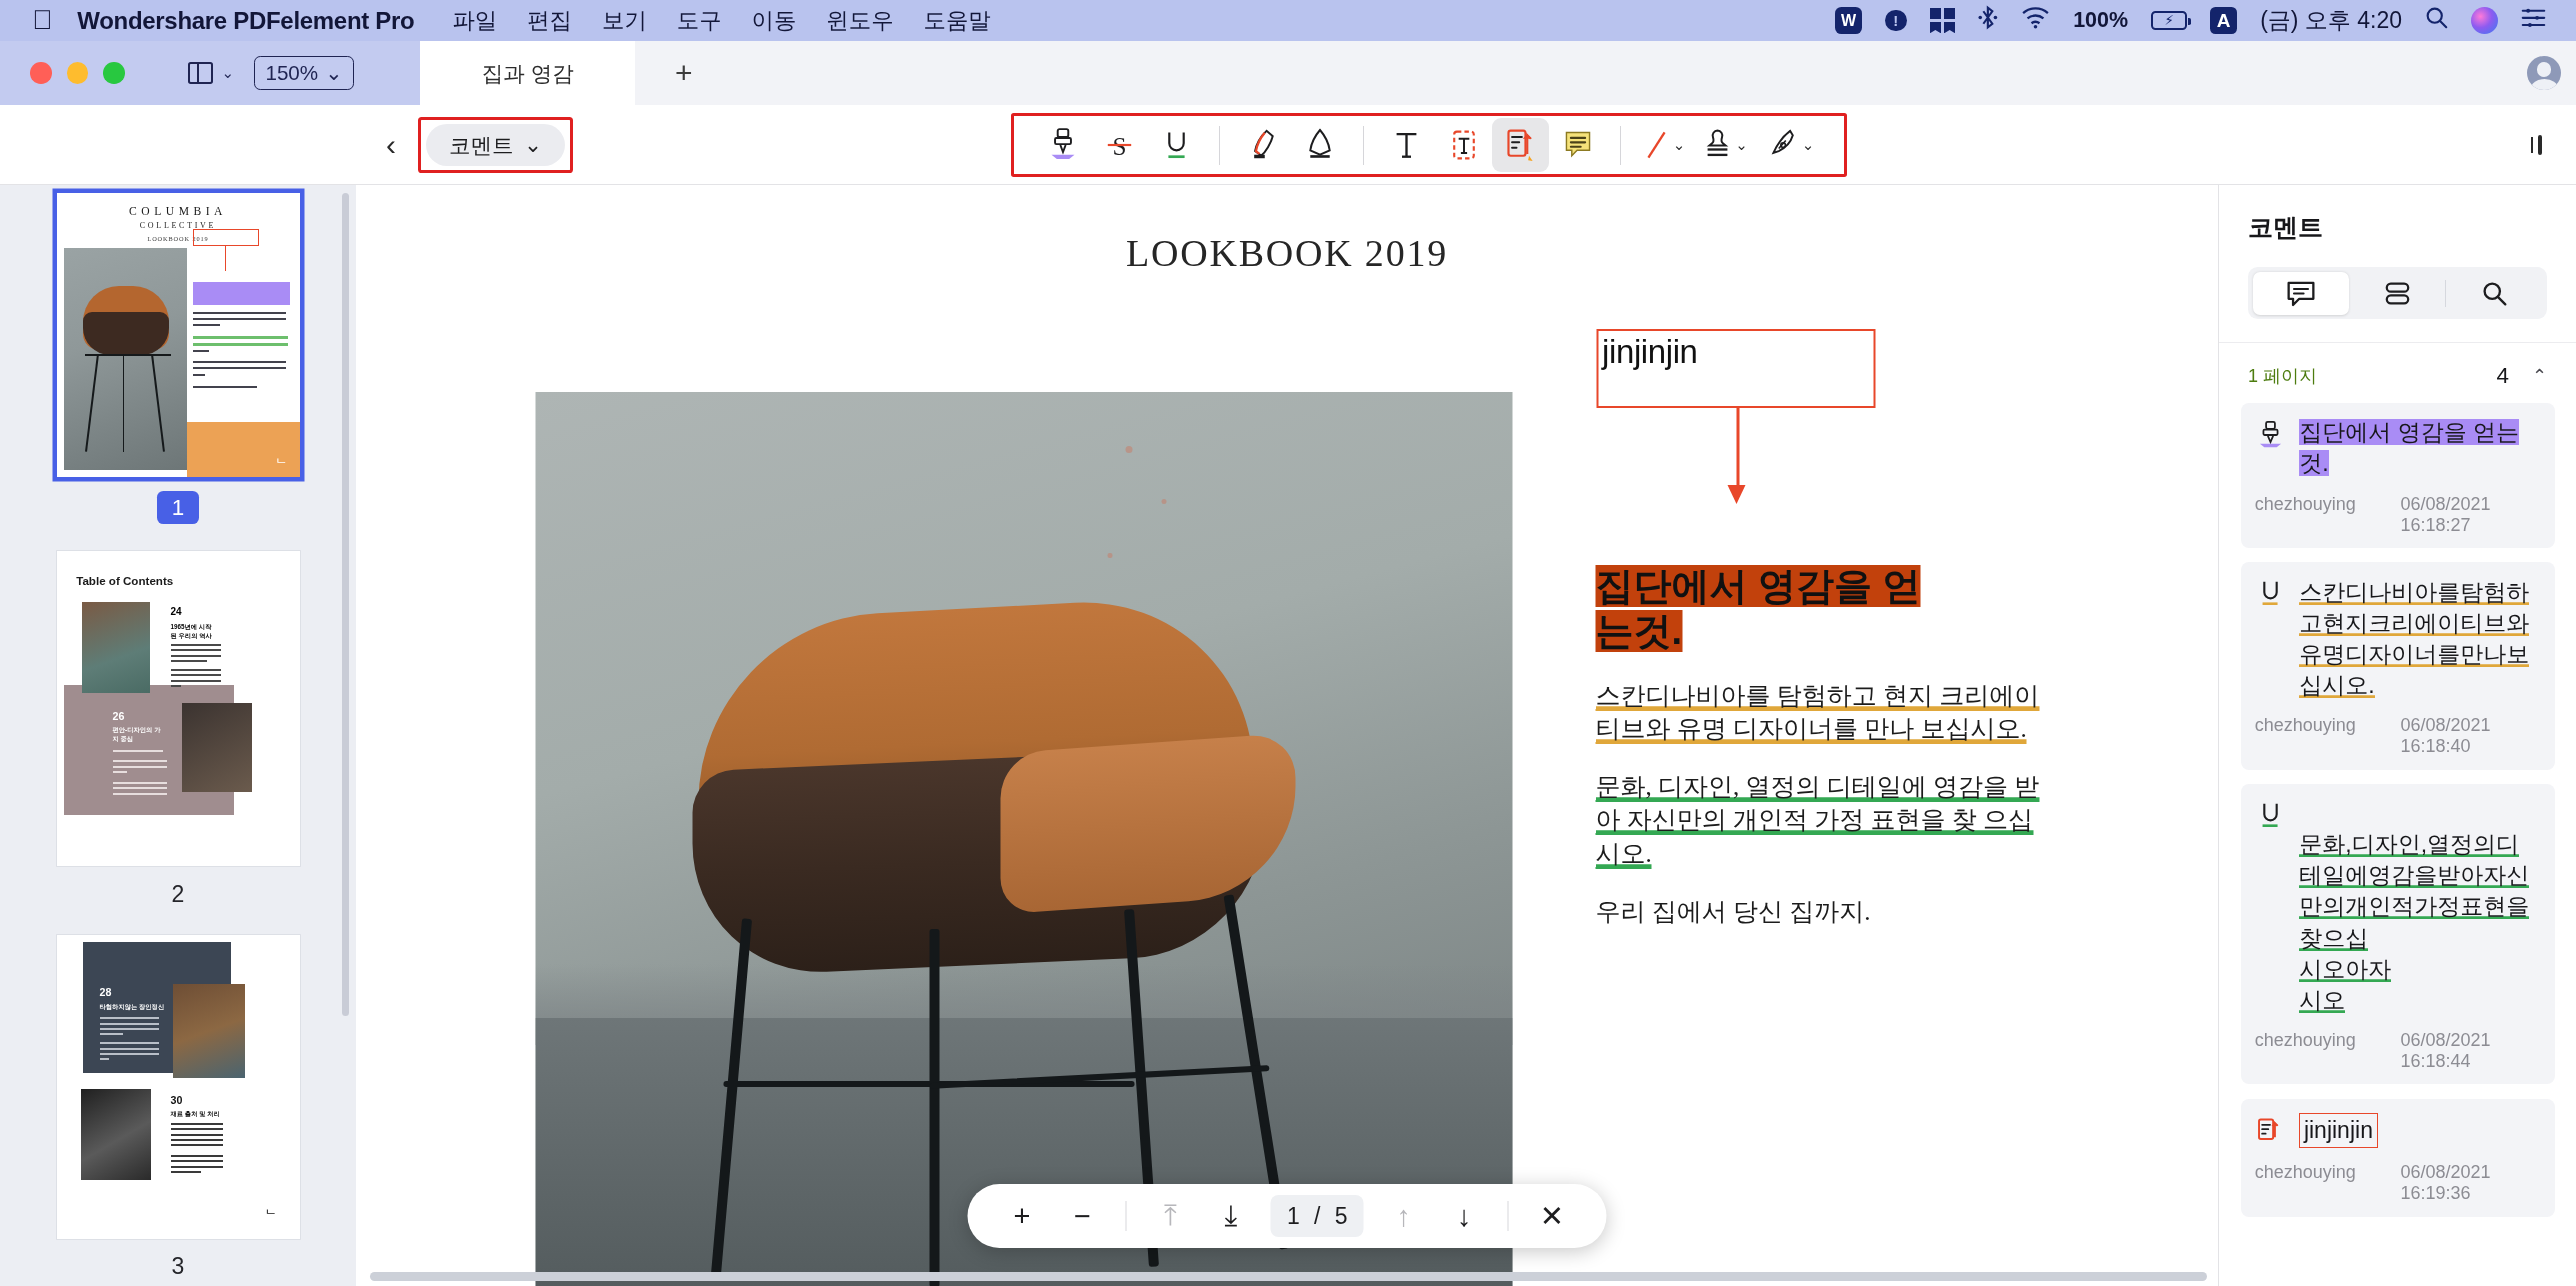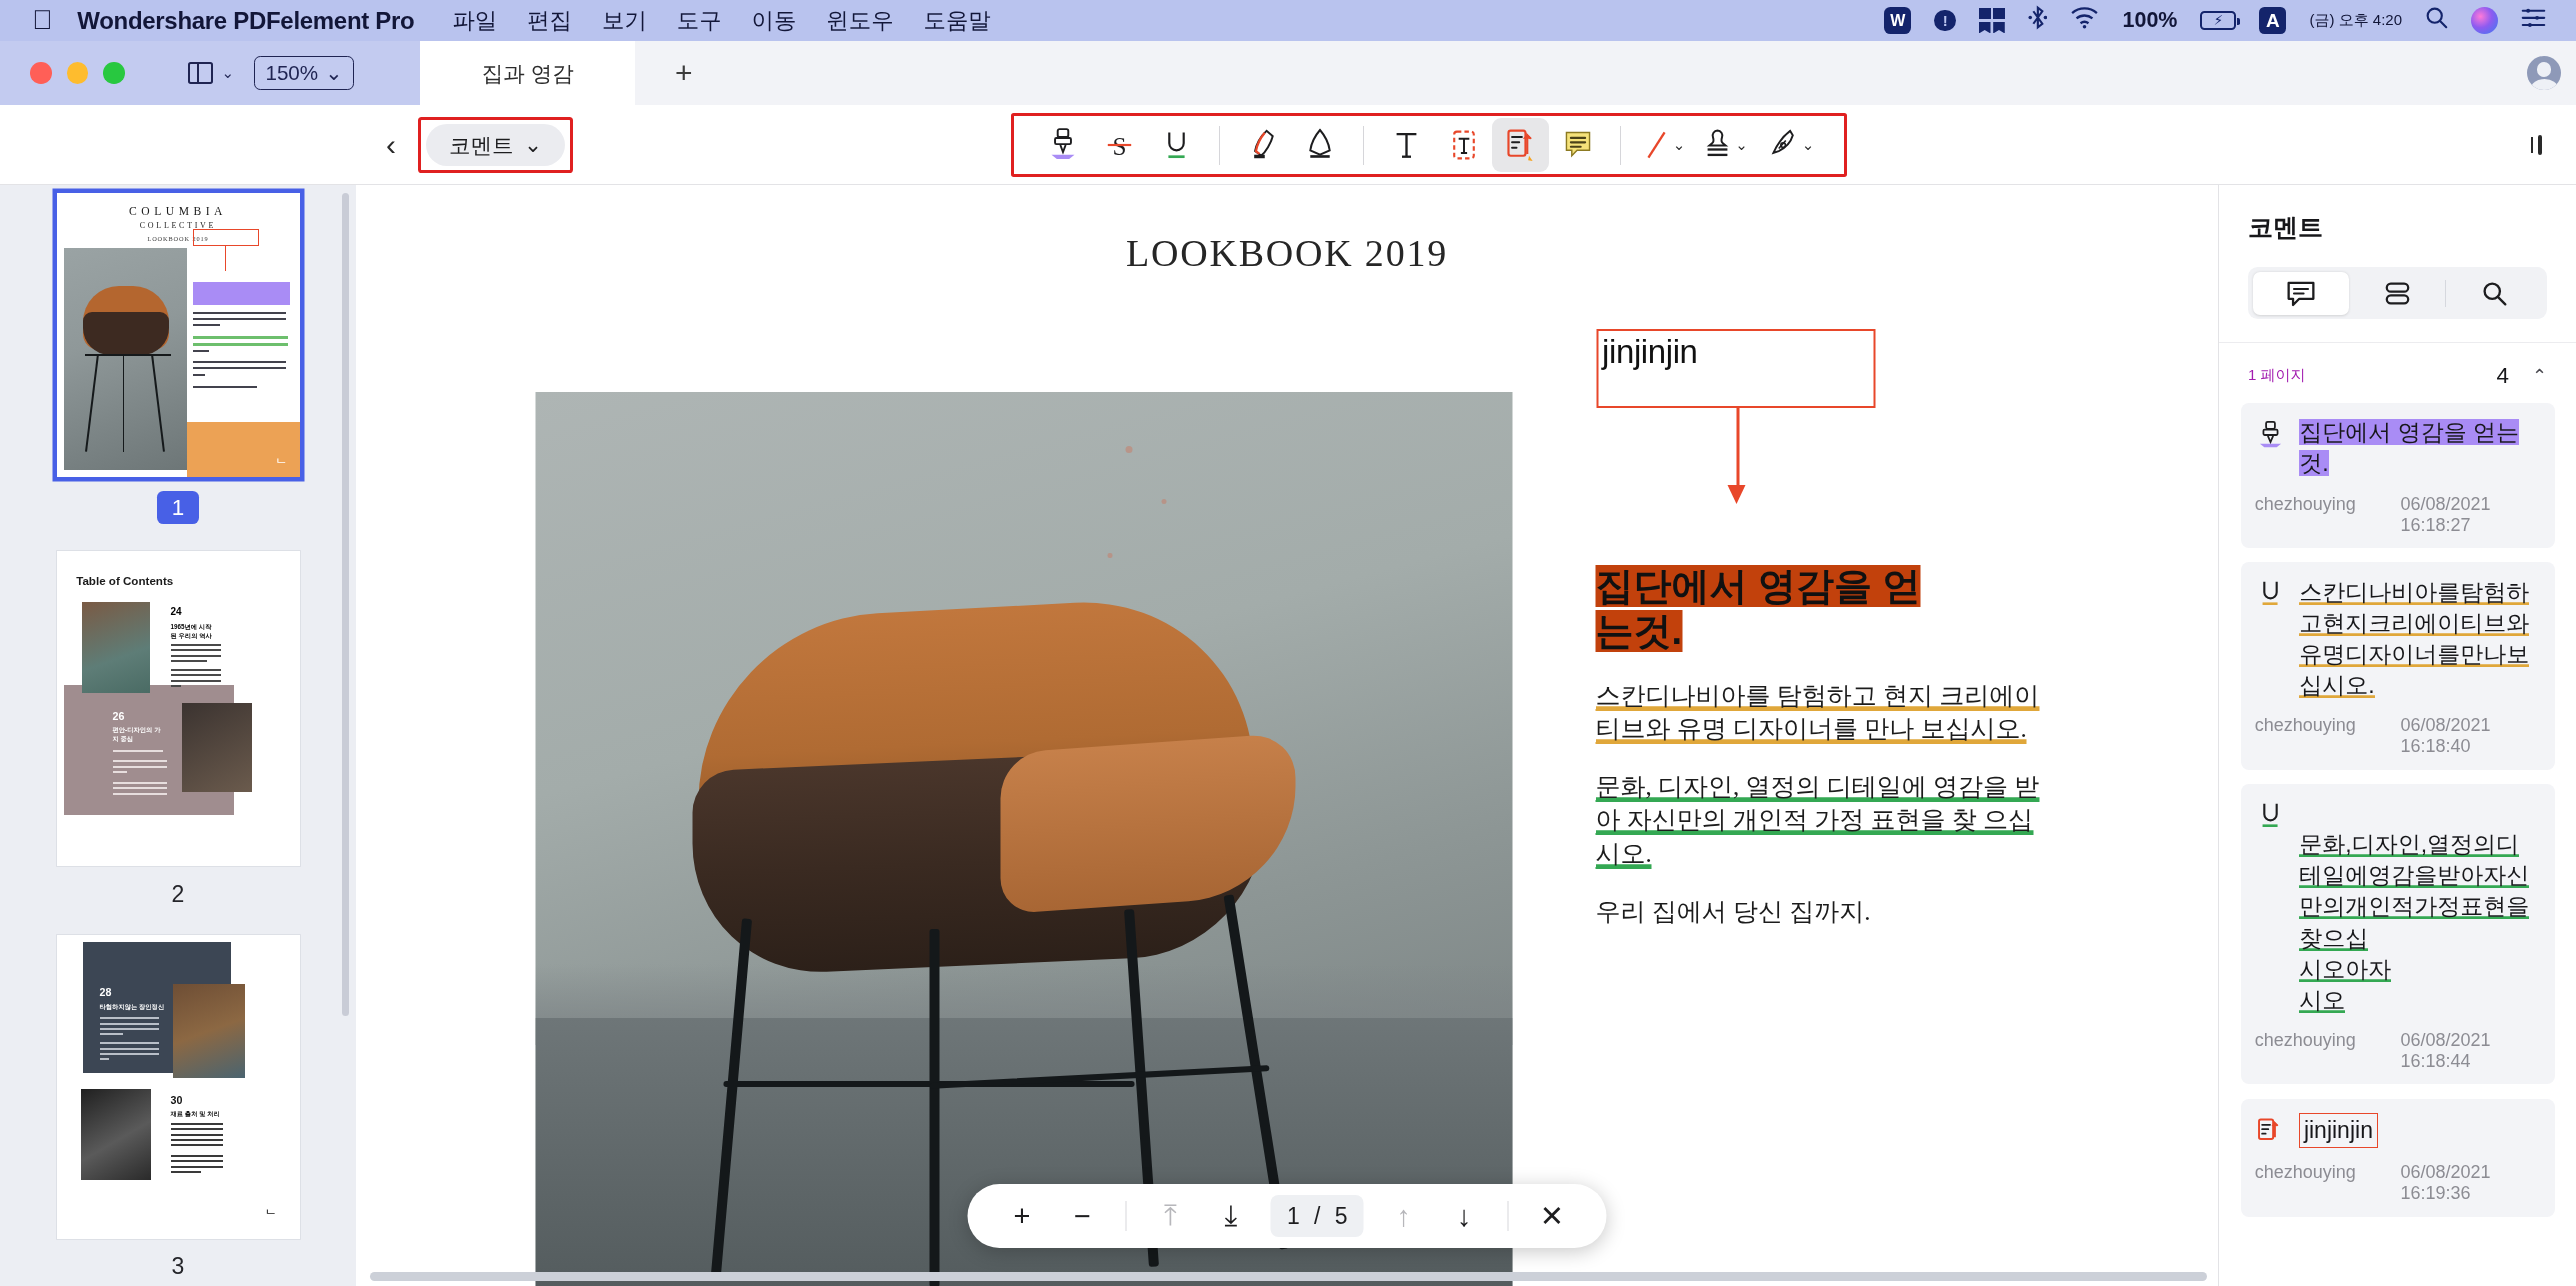--- a/index.html
+++ b/index.html
@@ -262,21 +262,21 @@
     margin: 23px 29px 0; background:#f1f2f5; border-radius: 9.8px; height: 52px;
     display:flex; align-items:center; padding: 4.5px;
   }
   .seg { flex:1; height:43px; display:flex;align-items:center;justify-content:center; border-radius: 7.2px; }
   .seg.on { background:#fff; box-shadow: 0 0.9px 2.7px rgba(0,0,0,.13); }
   .segdiv { width:0.9px; height:27px; background:#d6d8de; }
   #cgroup {
     margin-top: 23px; border-top: 0.9px solid #ececef; padding: 19.7px 29px 0;
     display:flex; align-items:center;
   }
-  #cgroup .lbl { font-size: 15px; color:#a21caf; }
+  #cgroup .lbl { font-size: 18px; color:#4d7c0f; }
   #cgroup .cnt { margin-left:auto; font-size: 22.4px; color:#17171a; }
   #cgroup .up { margin-left: 23px; font-size: 18px; color:#4a4a50; }
   .ccard {
     margin: 14.3px 21.5px 0; background:#f3f4f7; border-radius: 8px; padding: 14.3px 14.3px 12.5px;
   }
   .ccard .row { display:flex; gap: 12.5px; }
   .ccard .ico { width: 32px; flex: 0 0 32px; display:flex; justify-content:center; padding-top:2.7px;}
   .ccard .txt { font-size: 23px; line-height: 1.35; color:#17171a; }
   .ccard .meta { display:flex; margin-top: 14.3px; font-size: 18px; color:#8c8c93; }
   .ccard .meta .who { width: 172px; }
@@ -320,21 +320,21 @@
       <svg width="29" height="23" viewBox="0 0 32 26">
           <path d="M2 8a21 21 0 0128 0" fill="none" stroke="#14246b" stroke-width="2.6"></path>
           <path d="M7 14a14 14 0 0118 0" fill="none" stroke="#14246b" stroke-width="2.6"></path>
           <path d="M11.5 19.5a7.5 7.5 0 019 0" fill="none" stroke="#14246b" stroke-width="2.6"></path>
           <circle cx="16" cy="23.5" r="2" fill="#14246b"></circle>
         </svg>
     </span>
     <span style="font-size:21.5px;font-weight:bold;">100%</span>
     <span class="batt">⚡</span>
     <span class="a-badge">A</span>
-    <span style="font-size:15px;">(금) 오후 4:20</span>
+    <span style="font-size:23px;">(금) 오후 4:20</span>
     <span>
       <svg width="23" height="23" viewBox="0 0 26 26">
           <circle cx="11" cy="11" r="8" fill="none" stroke="#14246b" stroke-width="2.4"></circle>
           <path d="M17 17l7 7" stroke="#14246b" stroke-width="2.4" stroke-linecap="round"></path>
         </svg>
     </span>
     <span class="siri"></span>
     <span>
       <svg width="25" height="19.7" viewBox="0 0 28 22">
           <g stroke="#14246b" stroke-width="2.4" stroke-linecap="round">

